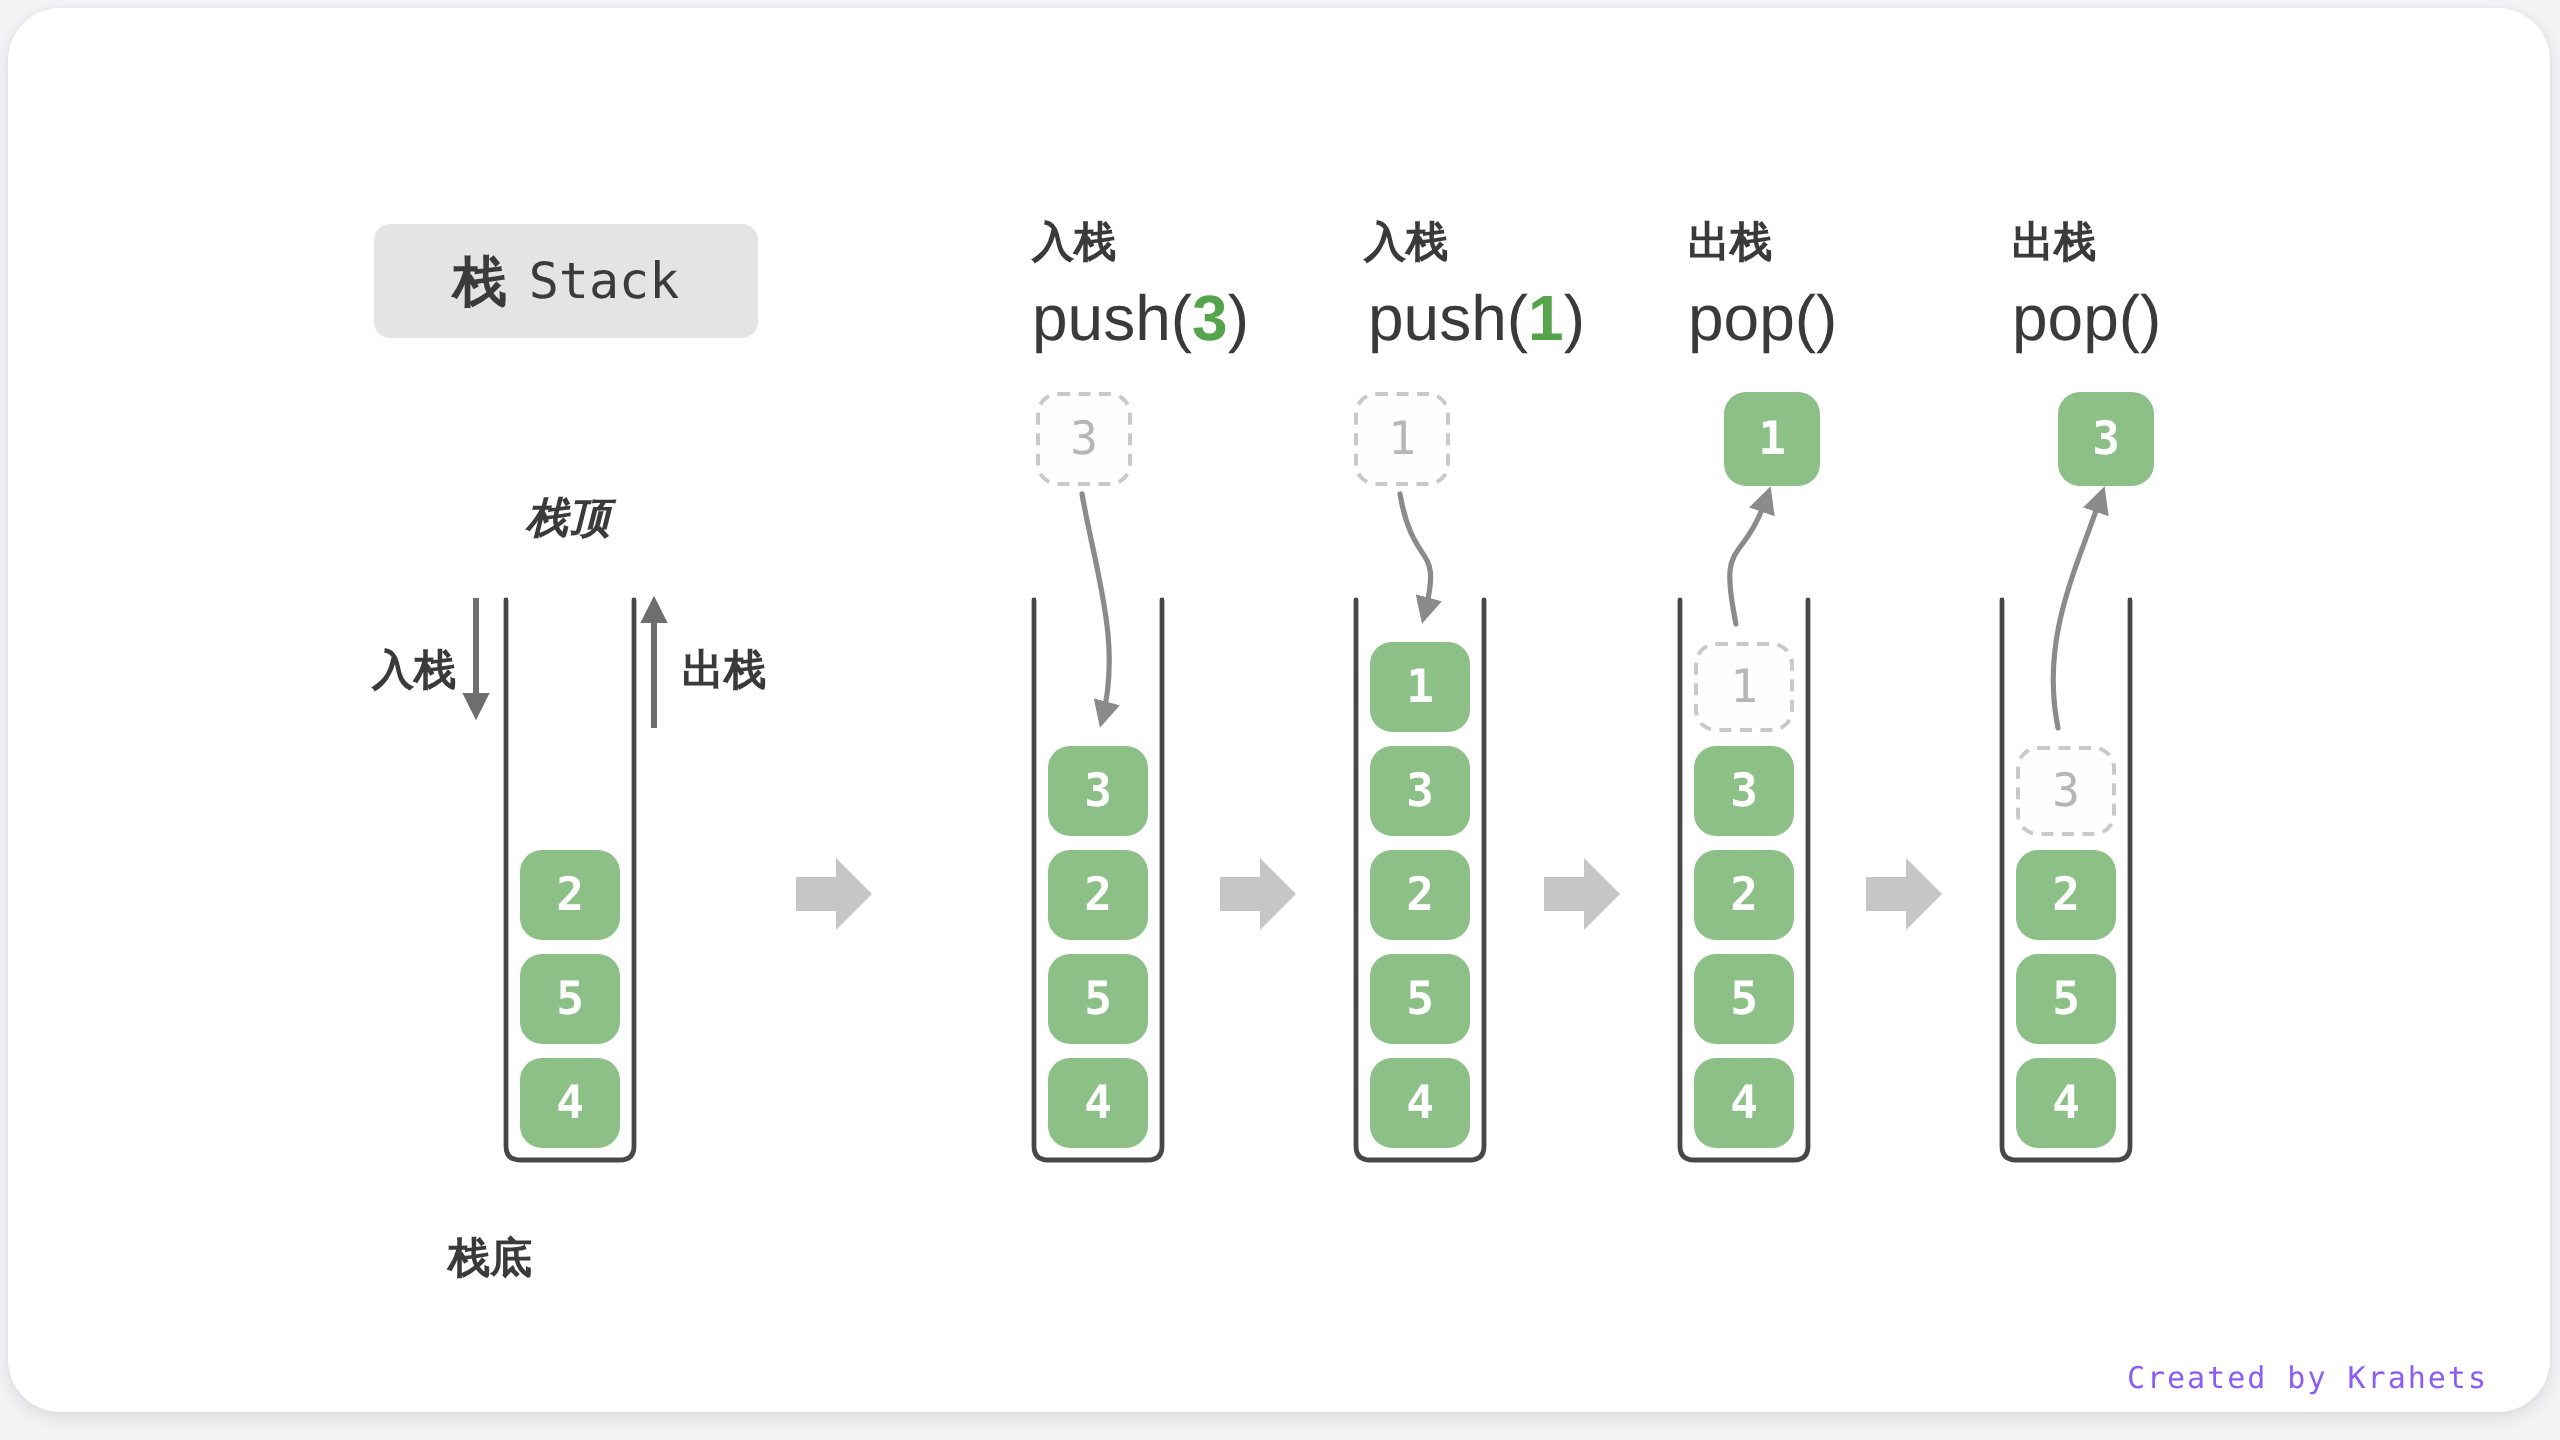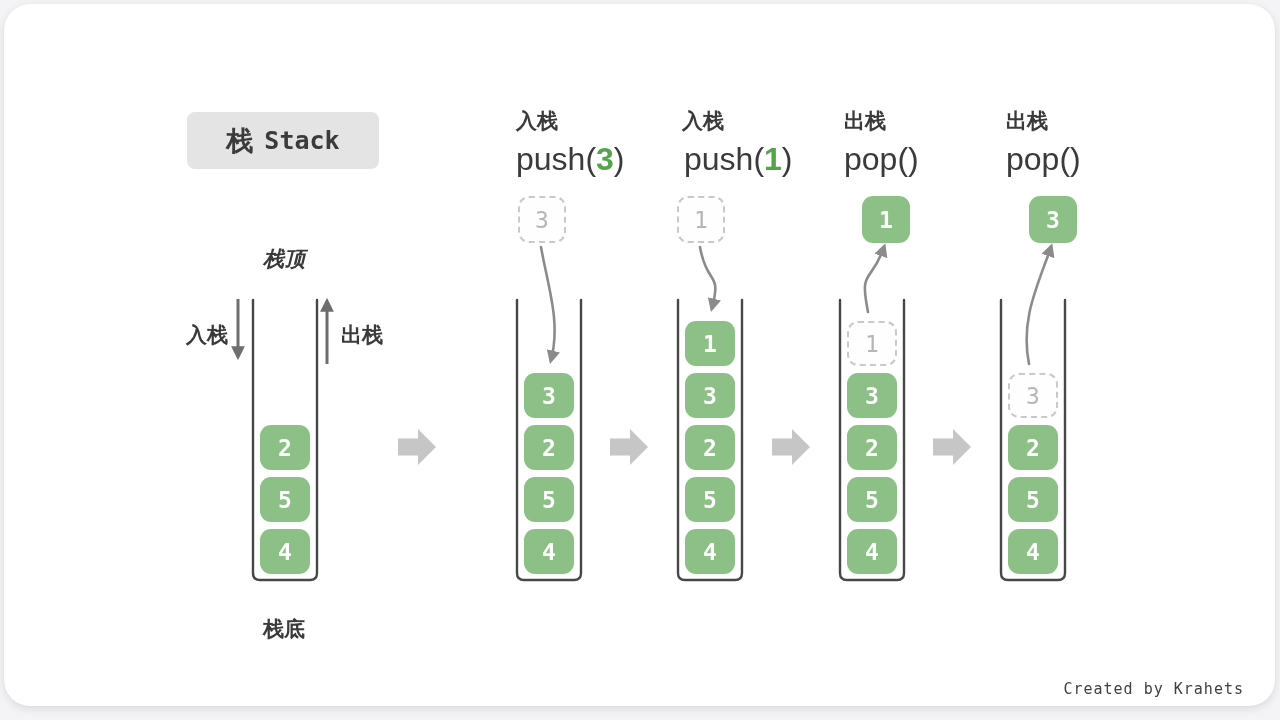--- a/index.html
+++ b/index.html
@@ -13,21 +13,21 @@
     background:#ffffff;border-radius:26px;
     box-shadow:0 3px 10px rgba(0,0,0,.10),0 0 2px rgba(0,0,0,.05);
   }
   #layer-svg{position:absolute;left:0;top:0;}
   .title-box{
     position:absolute;left:187px;top:112px;width:192px;height:57px;
     background:#e4e4e4;border-radius:8px;
     display:flex;align-items:center;justify-content:center;gap:11px;
   }
   .title-zh{font-family:"Liberation Sans","DejaVu Sans",sans-serif;font-weight:700;font-size:27px;color:#3b3b3b;}
-  .title-en{font-family:"DejaVu Sans Mono","Liberation Mono",monospace;font-weight:700;font-size:25px;color:#3b3b3b;}
+  .title-en{font-family:"DejaVu Sans Mono","Liberation Mono",monospace;font-weight:400;font-size:25px;color:#3b3b3b;}
   .lbl{
     position:absolute;font-weight:700;font-size:21px;color:#3a3a3a;
     font-family:"Liberation Sans","DejaVu Sans",sans-serif;white-space:nowrap;
   }
   .op-label{
     position:absolute;font-weight:700;font-size:21px;color:#3a3a3a;
     font-family:"Liberation Sans","DejaVu Sans",sans-serif;white-space:nowrap;
   }
   .code-label{
     position:absolute;font-size:32px;color:#3a3a3a;
@@ -41,21 +41,21 @@
     font-size:23px;font-weight:700;
   }
   .cell.solid{background:#8cc086;color:#ffffff;}
   .cell.dashed{
     border:2.5px dashed #c9c9c9;background:#fefefe;color:#b6b6b6;font-weight:400;
   }
   .cell.floating{width:48px;height:47px;}
   .watermark{
     position:absolute;right:36px;bottom:22px;
     font-family:"DejaVu Sans Mono","Liberation Mono",monospace;
-    font-size:15px;color:#404040;letter-spacing:1px;
+    font-size:15px;color:#8b5cf6;letter-spacing:1px;
   }
 </style>
 </head>
 <body>
 
 <div class="card"></div>
 
 <svg id="layer-svg" width="1280" height="720">
   <defs>
     <marker id="ah-curve" viewBox="0 0 10 10" refX="7" refY="5" markerWidth="5.2" markerHeight="5.2" orient="auto-start-reverse">
@@ -83,21 +83,21 @@
       <line x1="327" y1="364" x2="327" y2="302" stroke="#6e6e6e" stroke-width="3" marker-end="url(#ah-straight)" stroke-linecap="butt"></line>
     </g>
 </svg>
 
 <div class="title-box">
   <span class="title-zh">栈</span>
   <span class="title-en">Stack</span>
 </div>
 
 <div class="lbl" style="left:224px;top:245px;width:120px;text-align:center;font-style:italic;">栈顶</div>
-<div class="lbl" style="left:224px;top:615px;width:120px;text-align:center;">栈底</div>
+<div class="lbl" style="left:224px;top:615px;width:120px;">栈底</div>
 <div class="lbl" style="left:148px;top:321px;width:80px;text-align:right;">入栈</div>
 <div class="lbl" style="left:341px;top:321px;">出栈</div>
 
 <div id="layer-cells">
     <div class="cell solid" style="left: 260px; top: 425px;">2</div>
     <div class="cell solid" style="left: 260px; top: 477px;">5</div>
     <div class="cell solid" style="left: 260px; top: 529px;">4</div>
     <div class="cell solid" style="left: 524px; top: 373px;">3</div>
     <div class="cell solid" style="left: 524px; top: 425px;">2</div>
     <div class="cell solid" style="left: 524px; top: 477px;">5</div>

